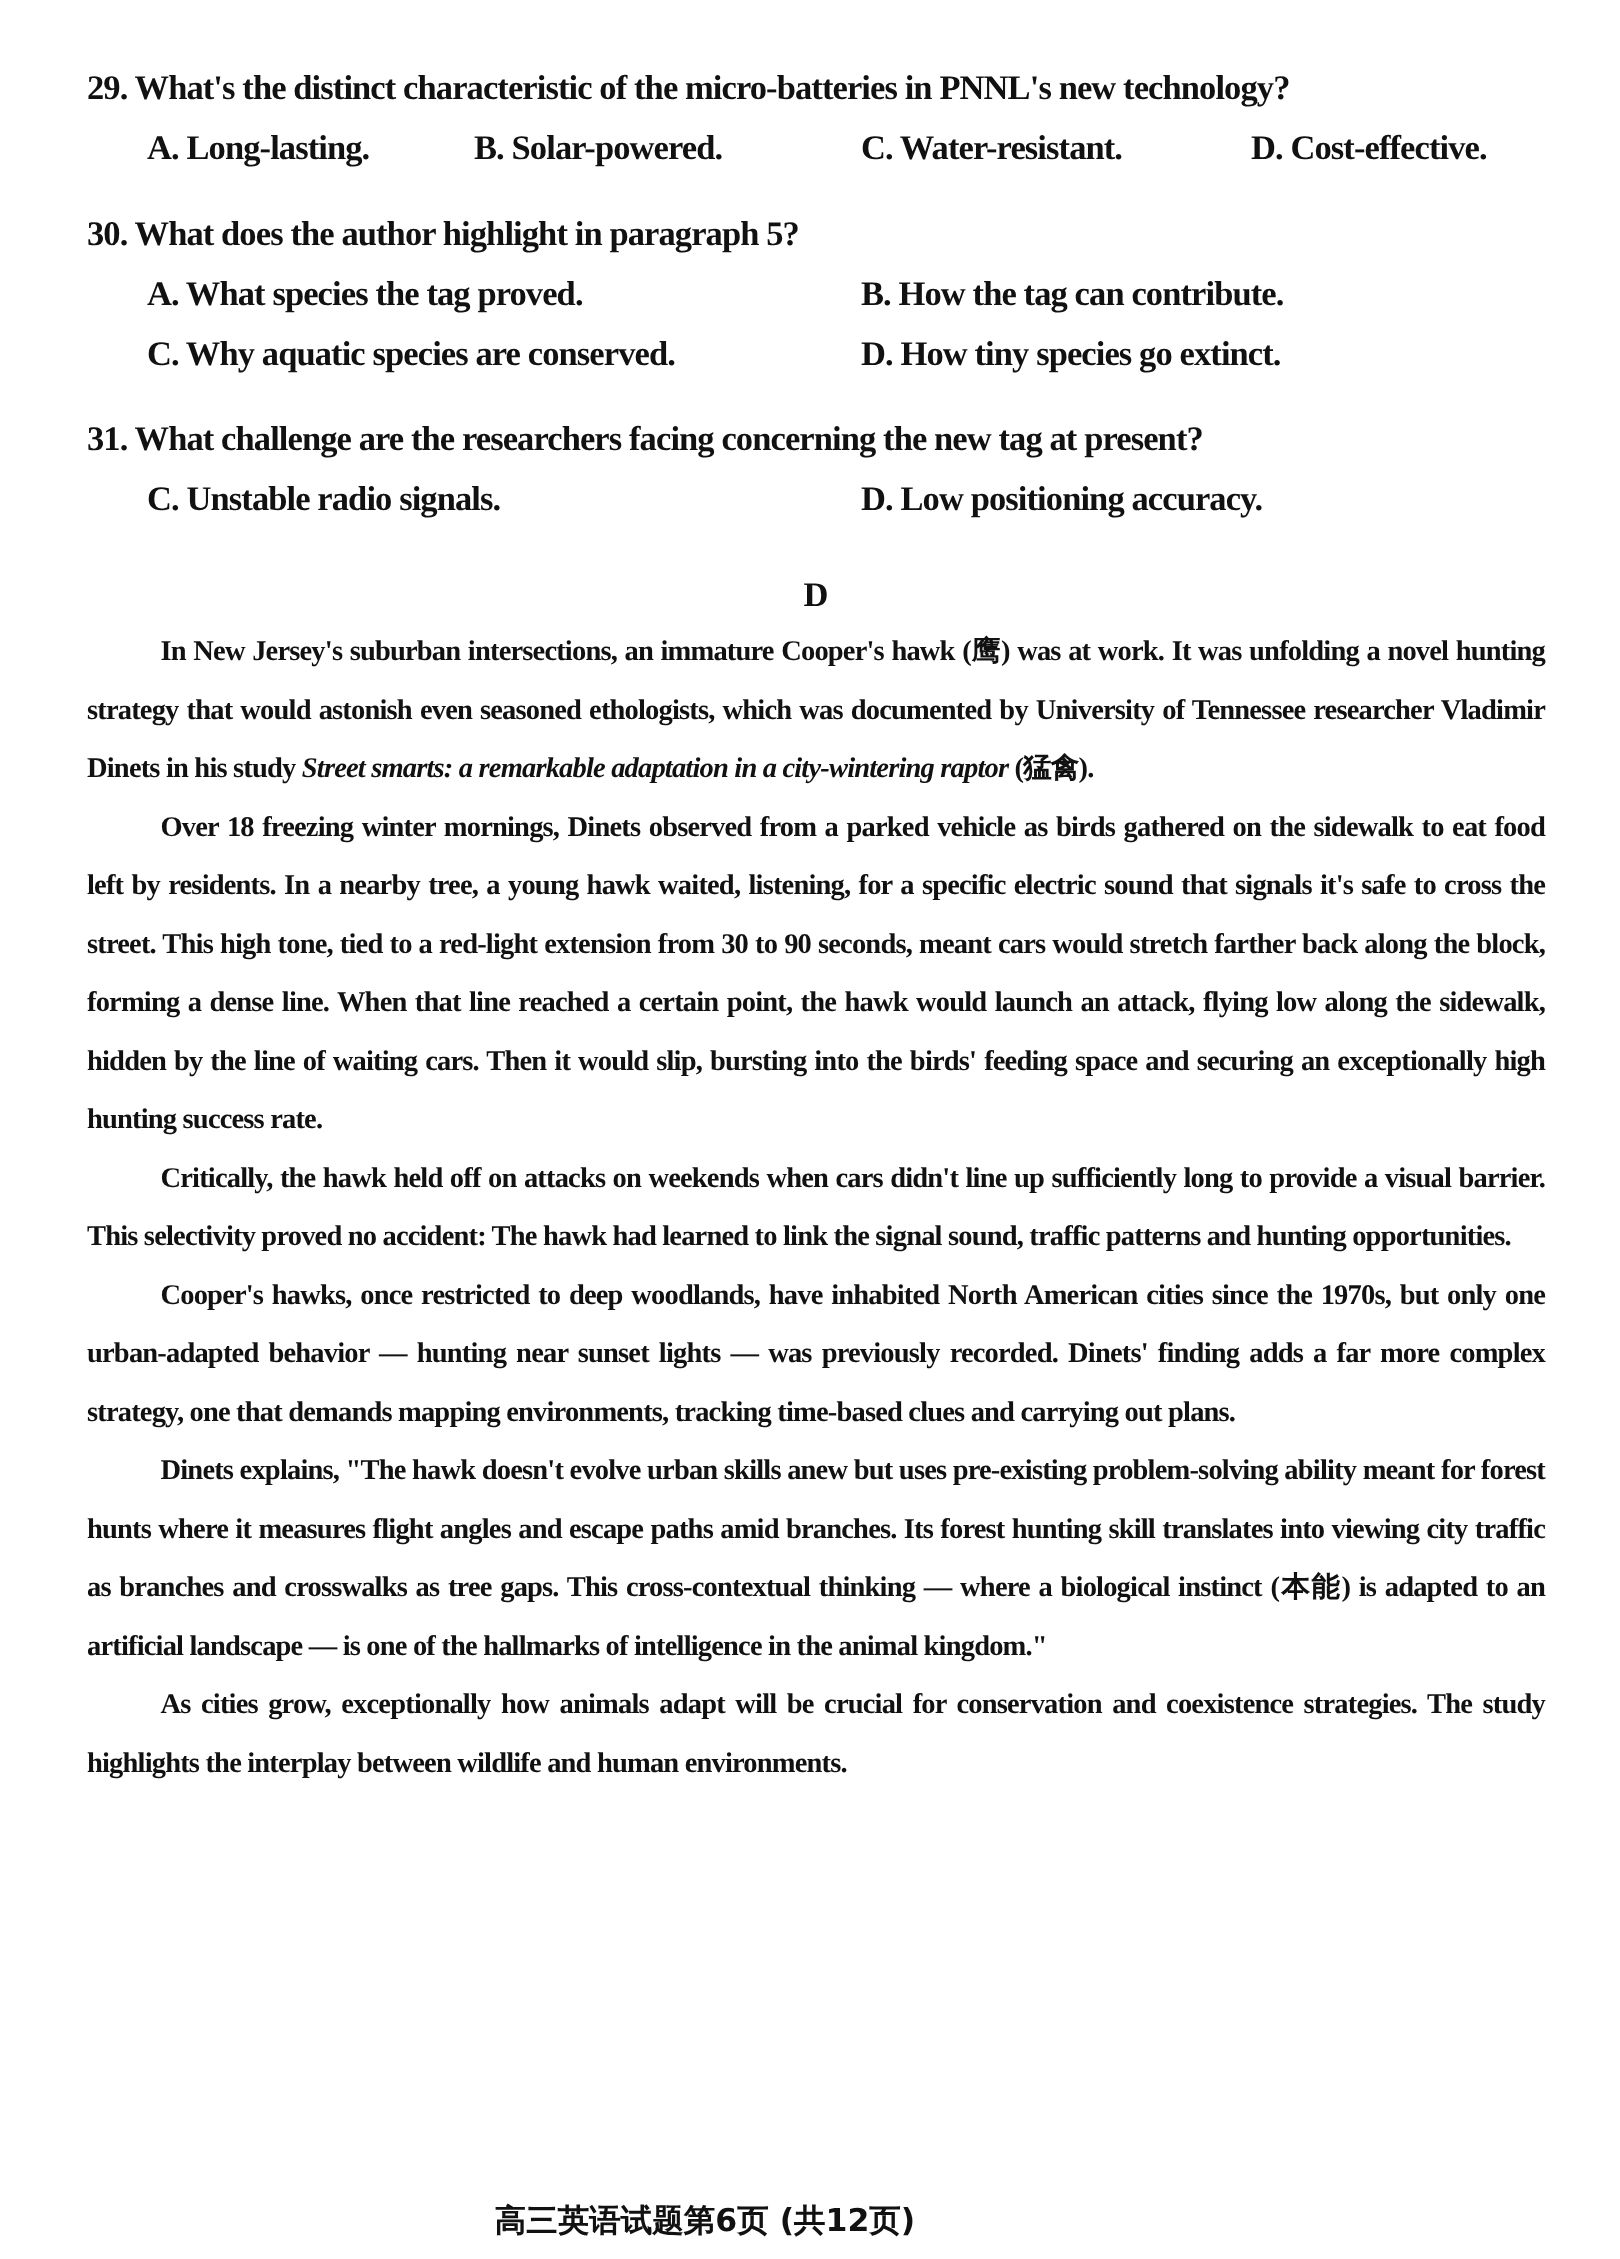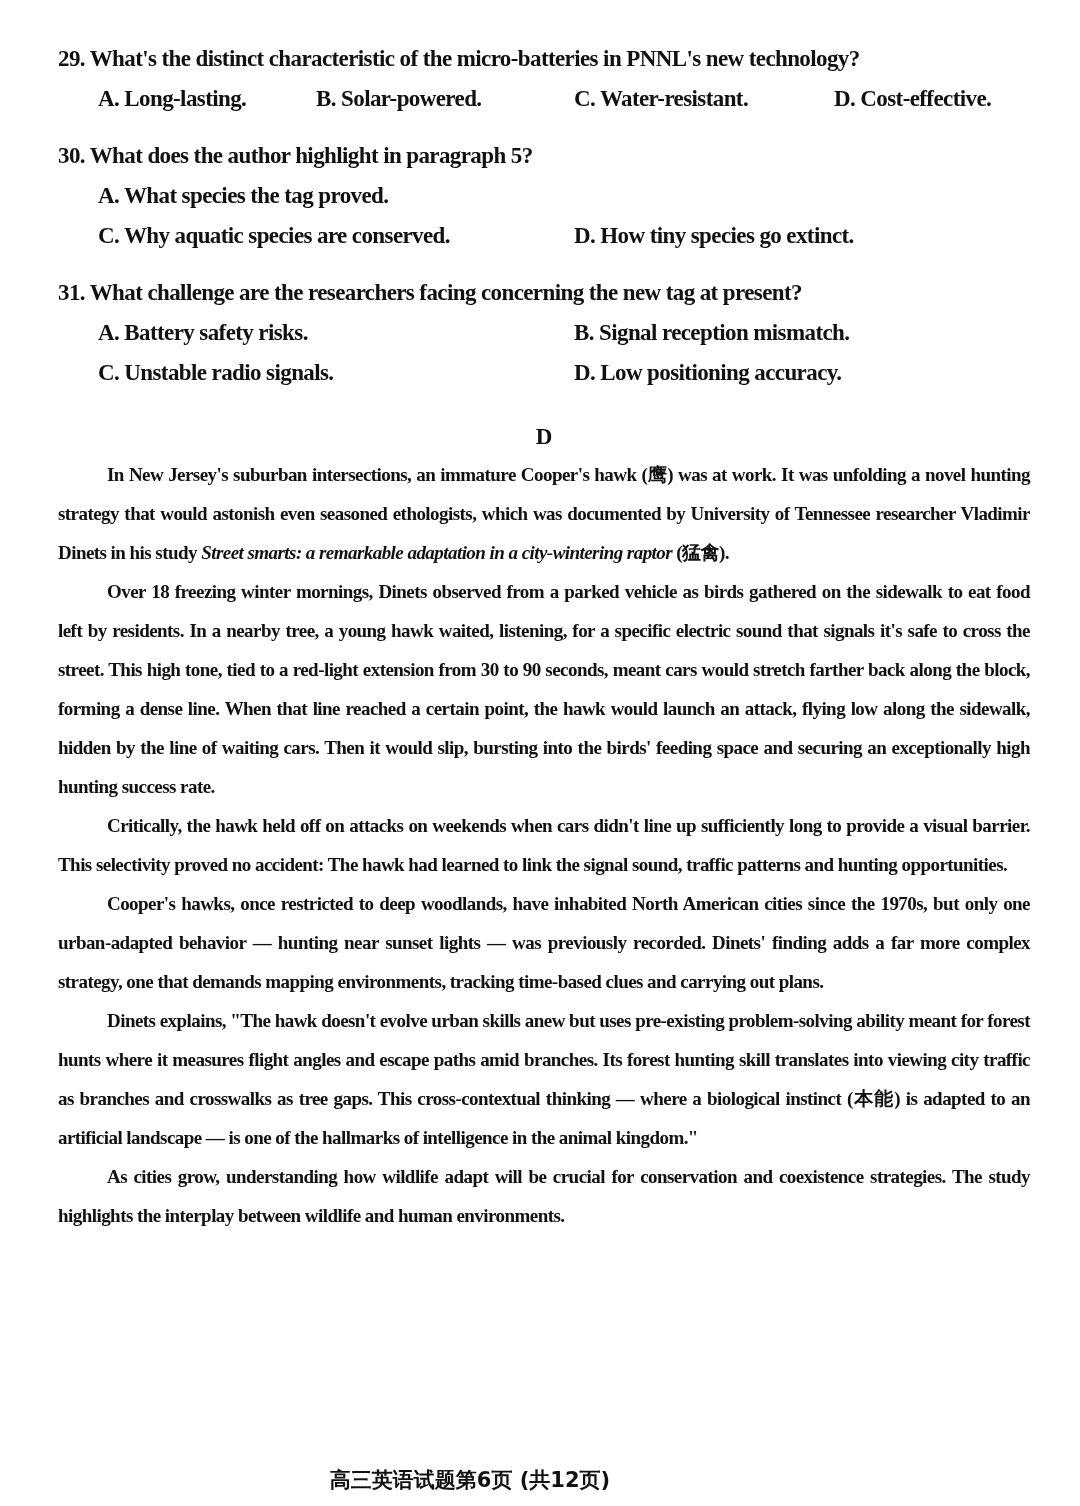--- a/index.html
+++ b/index.html
@@ -26,39 +26,36 @@
   <div class="opts">
     <span class="opt" style="left:40px">A. Long-lasting.</span>
     <span class="opt" style="left:258px">B. Solar-powered.</span>
     <span class="opt" style="left:516px">C. Water-resistant.</span>
     <span class="opt" style="left:776px">D. Cost-effective.</span>
   </div>
 
   <div class="q">30. What does the author highlight in paragraph 5?</div>
   <div class="opts">
     <span class="opt" style="left:40px">A. What species the tag proved.</span>
+    <span class="opt" style="left:516px">B. How the tag can contribute.</span>
   </div>
   <div class="opts">
     <span class="opt" style="left:40px">C. Why aquatic species are conserved.</span>
     <span class="opt" style="left:516px">D. How tiny species go extinct.</span>
   </div>
 
   <div class="q">31. What challenge are the researchers facing concerning the new tag at present?</div>
-  <div class="opts">
-    <span class="opt" style="left:40px">A. Battery safety risks.</span>
-    <span class="opt" style="left:516px">B. Signal reception mismatch.</span>
-  </div>
   <div class="opts">
     <span class="opt" style="left:40px">C. Unstable radio signals.</span>
     <span class="opt" style="left:516px">D. Low positioning accuracy.</span>
   </div>
 
   <div class="section">D</div>
 
   <p class="para"><span>In New Jersey's suburban intersections, an immature Cooper's hawk (鹰) was at work. It was unfolding a novel hunting strategy that would astonish even seasoned ethologists, which was documented by University of Tennessee researcher Vladimir Dinets in his study </span><i>Street smarts: a remarkable adaptation in a city-wintering raptor</i><span> (猛禽).</span></p>
   <p class="para">Over 18 freezing winter mornings, Dinets observed from a parked vehicle as birds gathered on the sidewalk to eat food left by residents. In a nearby tree, a young hawk waited, listening, for a specific electric sound that signals it's safe to cross the street. This high tone, tied to a red-light extension from 30 to 90 seconds, meant cars would stretch farther back along the block, forming a dense line. When that line reached a certain point, the hawk would launch an attack, flying low along the sidewalk, hidden by the line of waiting cars. Then it would slip, bursting into the birds' feeding space and securing an exceptionally high hunting success rate.</p>
   <p class="para">Critically, the hawk held off on attacks on weekends when cars didn't line up sufficiently long to provide a visual barrier. This selectivity proved no accident: The hawk had learned to link the signal sound, traffic patterns and hunting opportunities.</p>
   <p class="para">Cooper's hawks, once restricted to deep woodlands, have inhabited North American cities since the 1970s, but only one urban-adapted behavior — hunting near sunset lights — was previously recorded. Dinets' finding adds a far more complex strategy, one that demands mapping environments, tracking time-based clues and carrying out plans.</p>
   <p class="para">Dinets explains, "The hawk doesn't evolve urban skills anew but uses pre-existing problem-solving ability meant for forest hunts where it measures flight angles and escape paths amid branches. Its forest hunting skill translates into viewing city traffic as branches and crosswalks as tree gaps. This cross-contextual thinking — where a biological instinct (本能) is adapted to an artificial landscape — is one of the hallmarks of intelligence in the animal kingdom."</p>
-  <p class="para">As cities grow, understanding how wildlife adapt will be crucial for conservation and coexistence strategies. The study highlights the interplay between wildlife and human environments.</p>
+  <p class="para">As cities grow, exceptionally how animals adapt will be crucial for conservation and coexistence strategies. The study highlights the interplay between wildlife and human environments.</p>
 </div>
 
 <div class="footer">高三英语试题第6页 (共12页)</div>
 
 </body></html>

